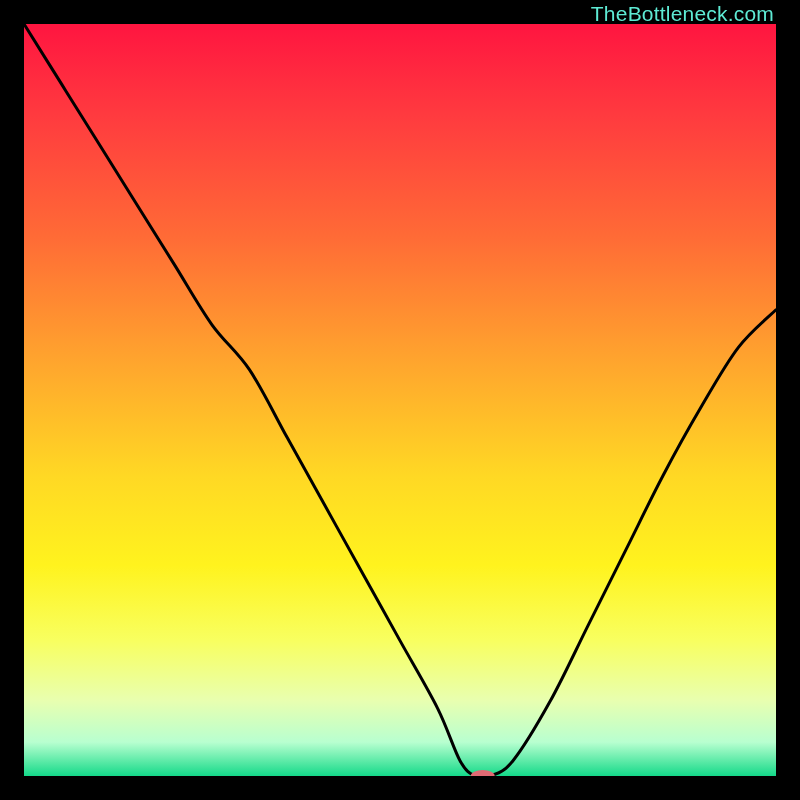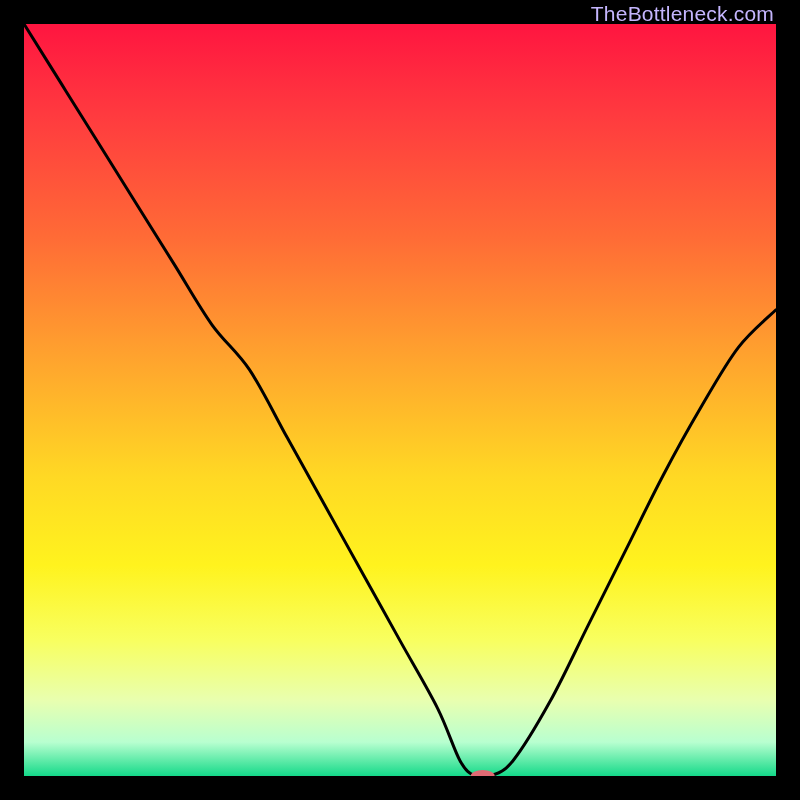--- a/index.html
+++ b/index.html
@@ -23,21 +23,21 @@
     position: absolute;
     left: 0;
     top: 0;
     width: 752px;
     height: 752px;
   }
   .watermark {
     position: absolute;
     top: 2px;
     right: 26px;
-    color: #c4b5fd;
+    color: #5eead4;
     font-size: 21px;
     font-weight: 500;
     letter-spacing: 0.2px;
   }
   svg { display: block; }
 </style>
 </head>
 <body>
 
 <div class="watermark">TheBottleneck.com</div>

